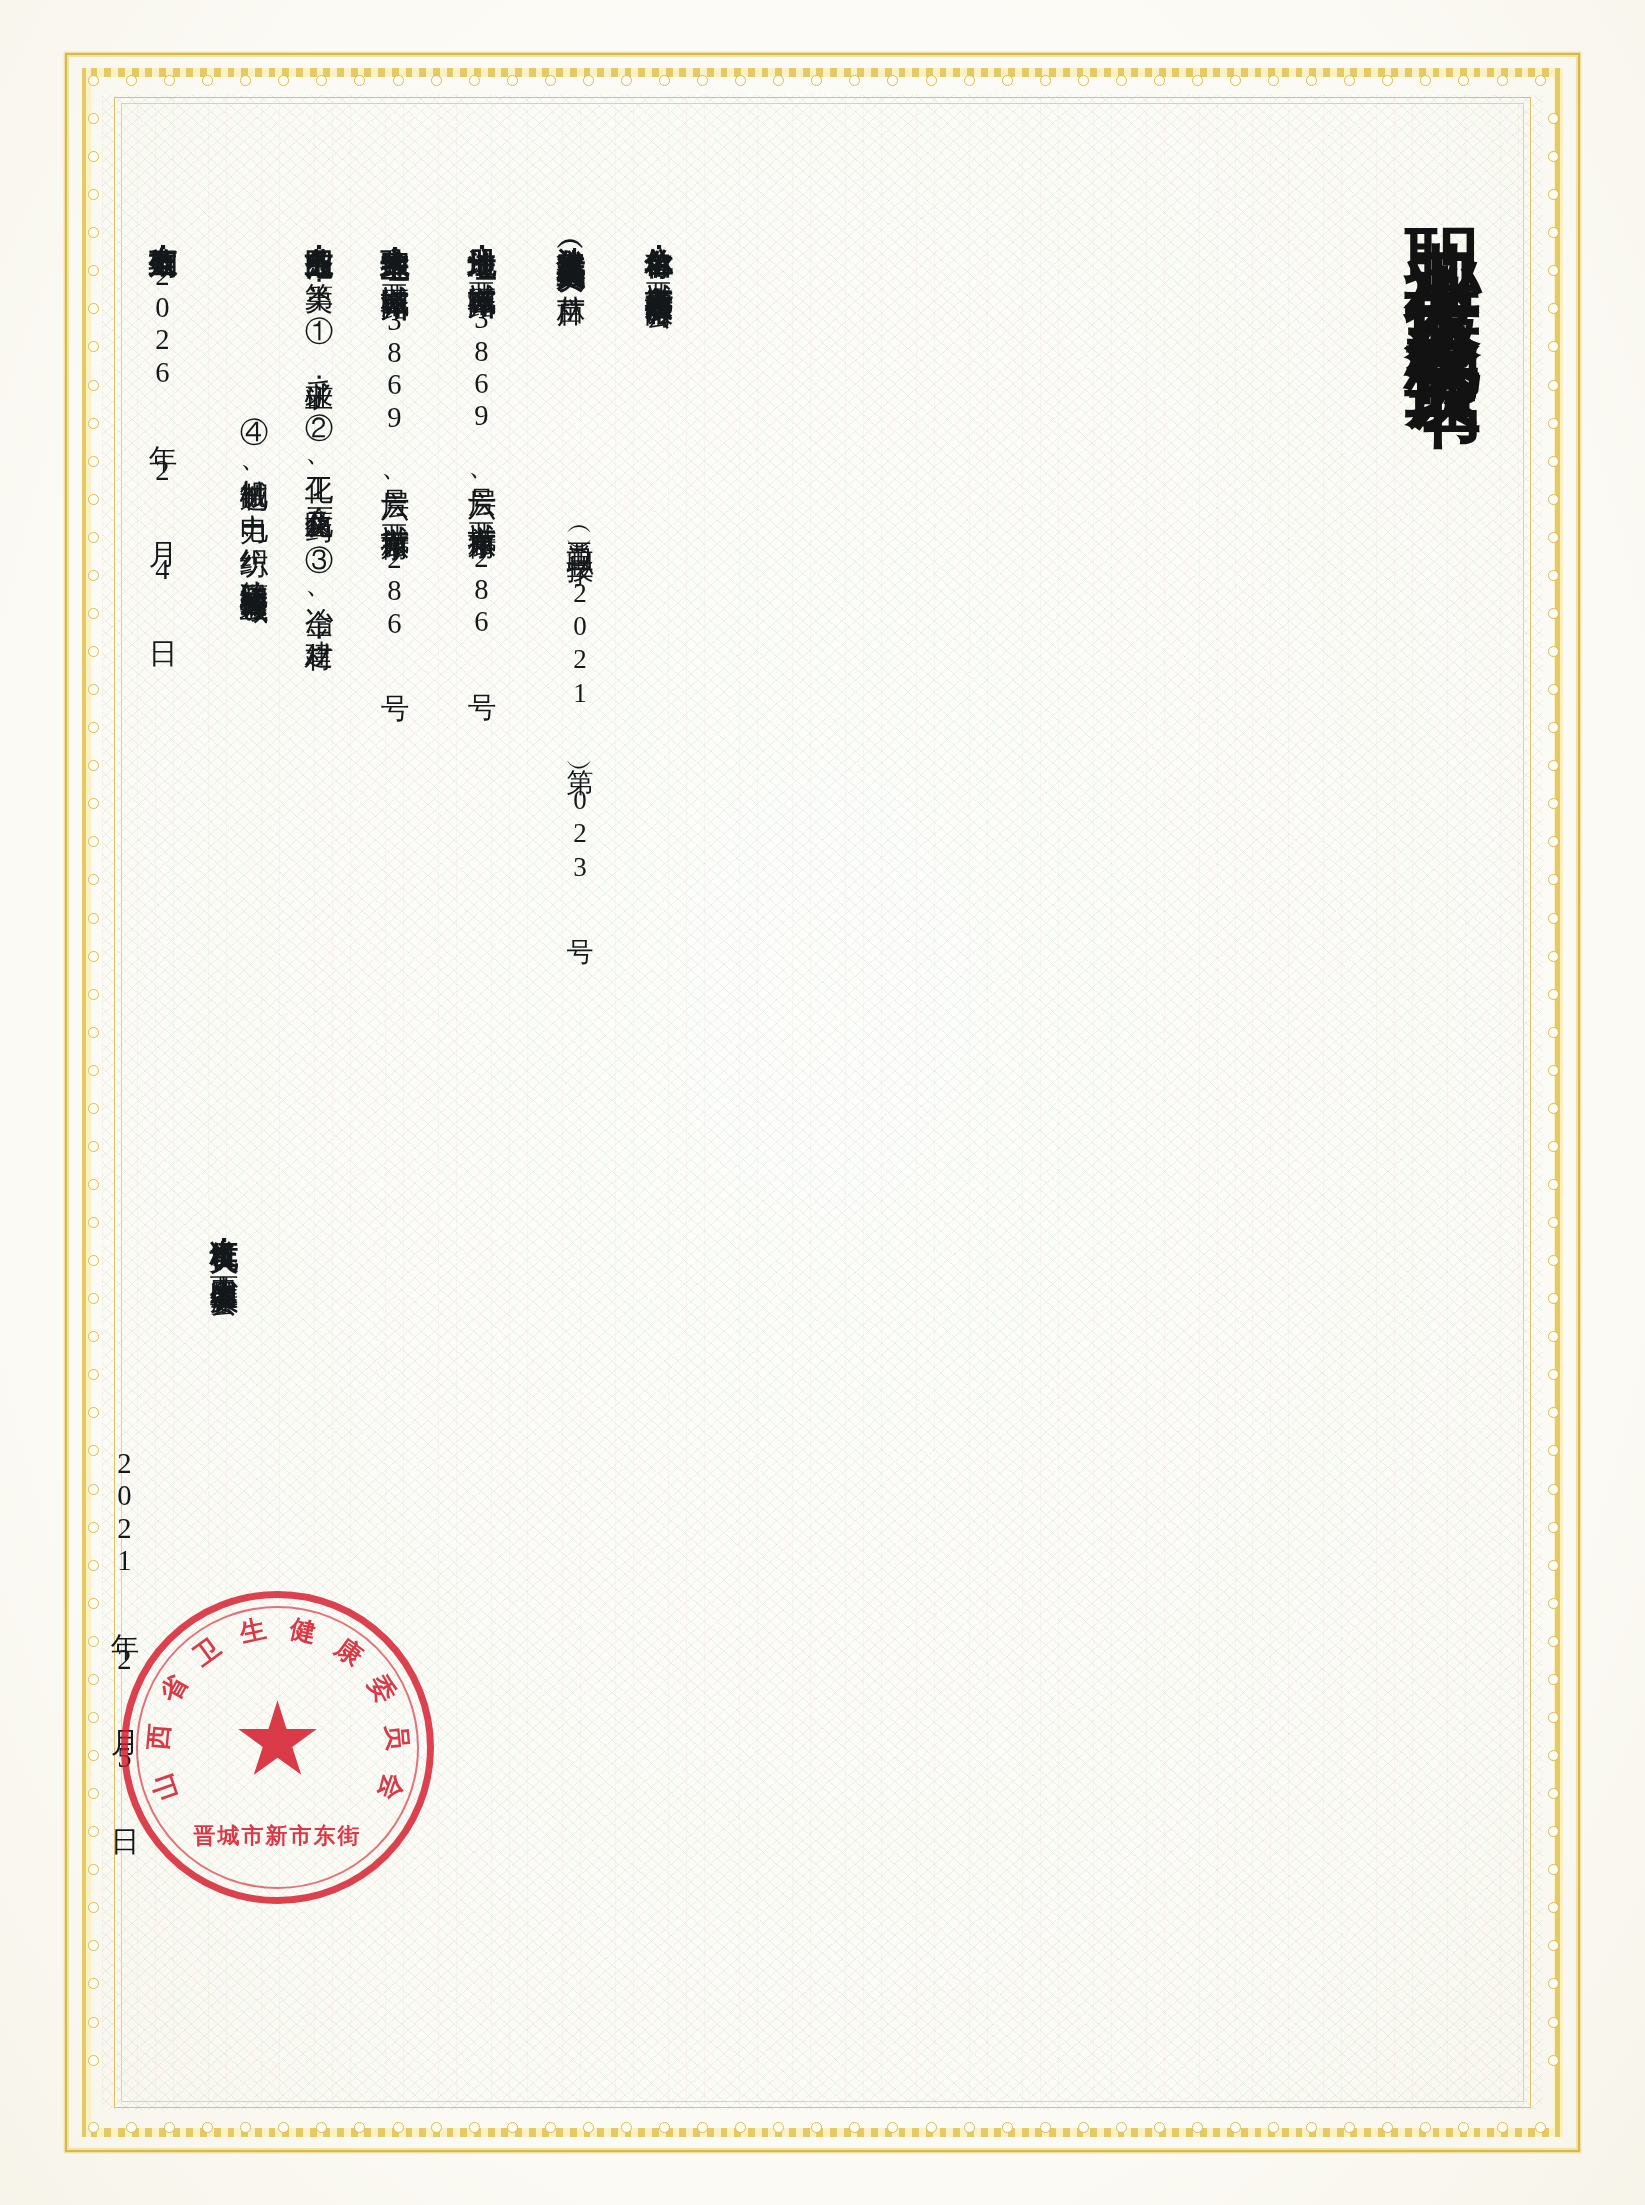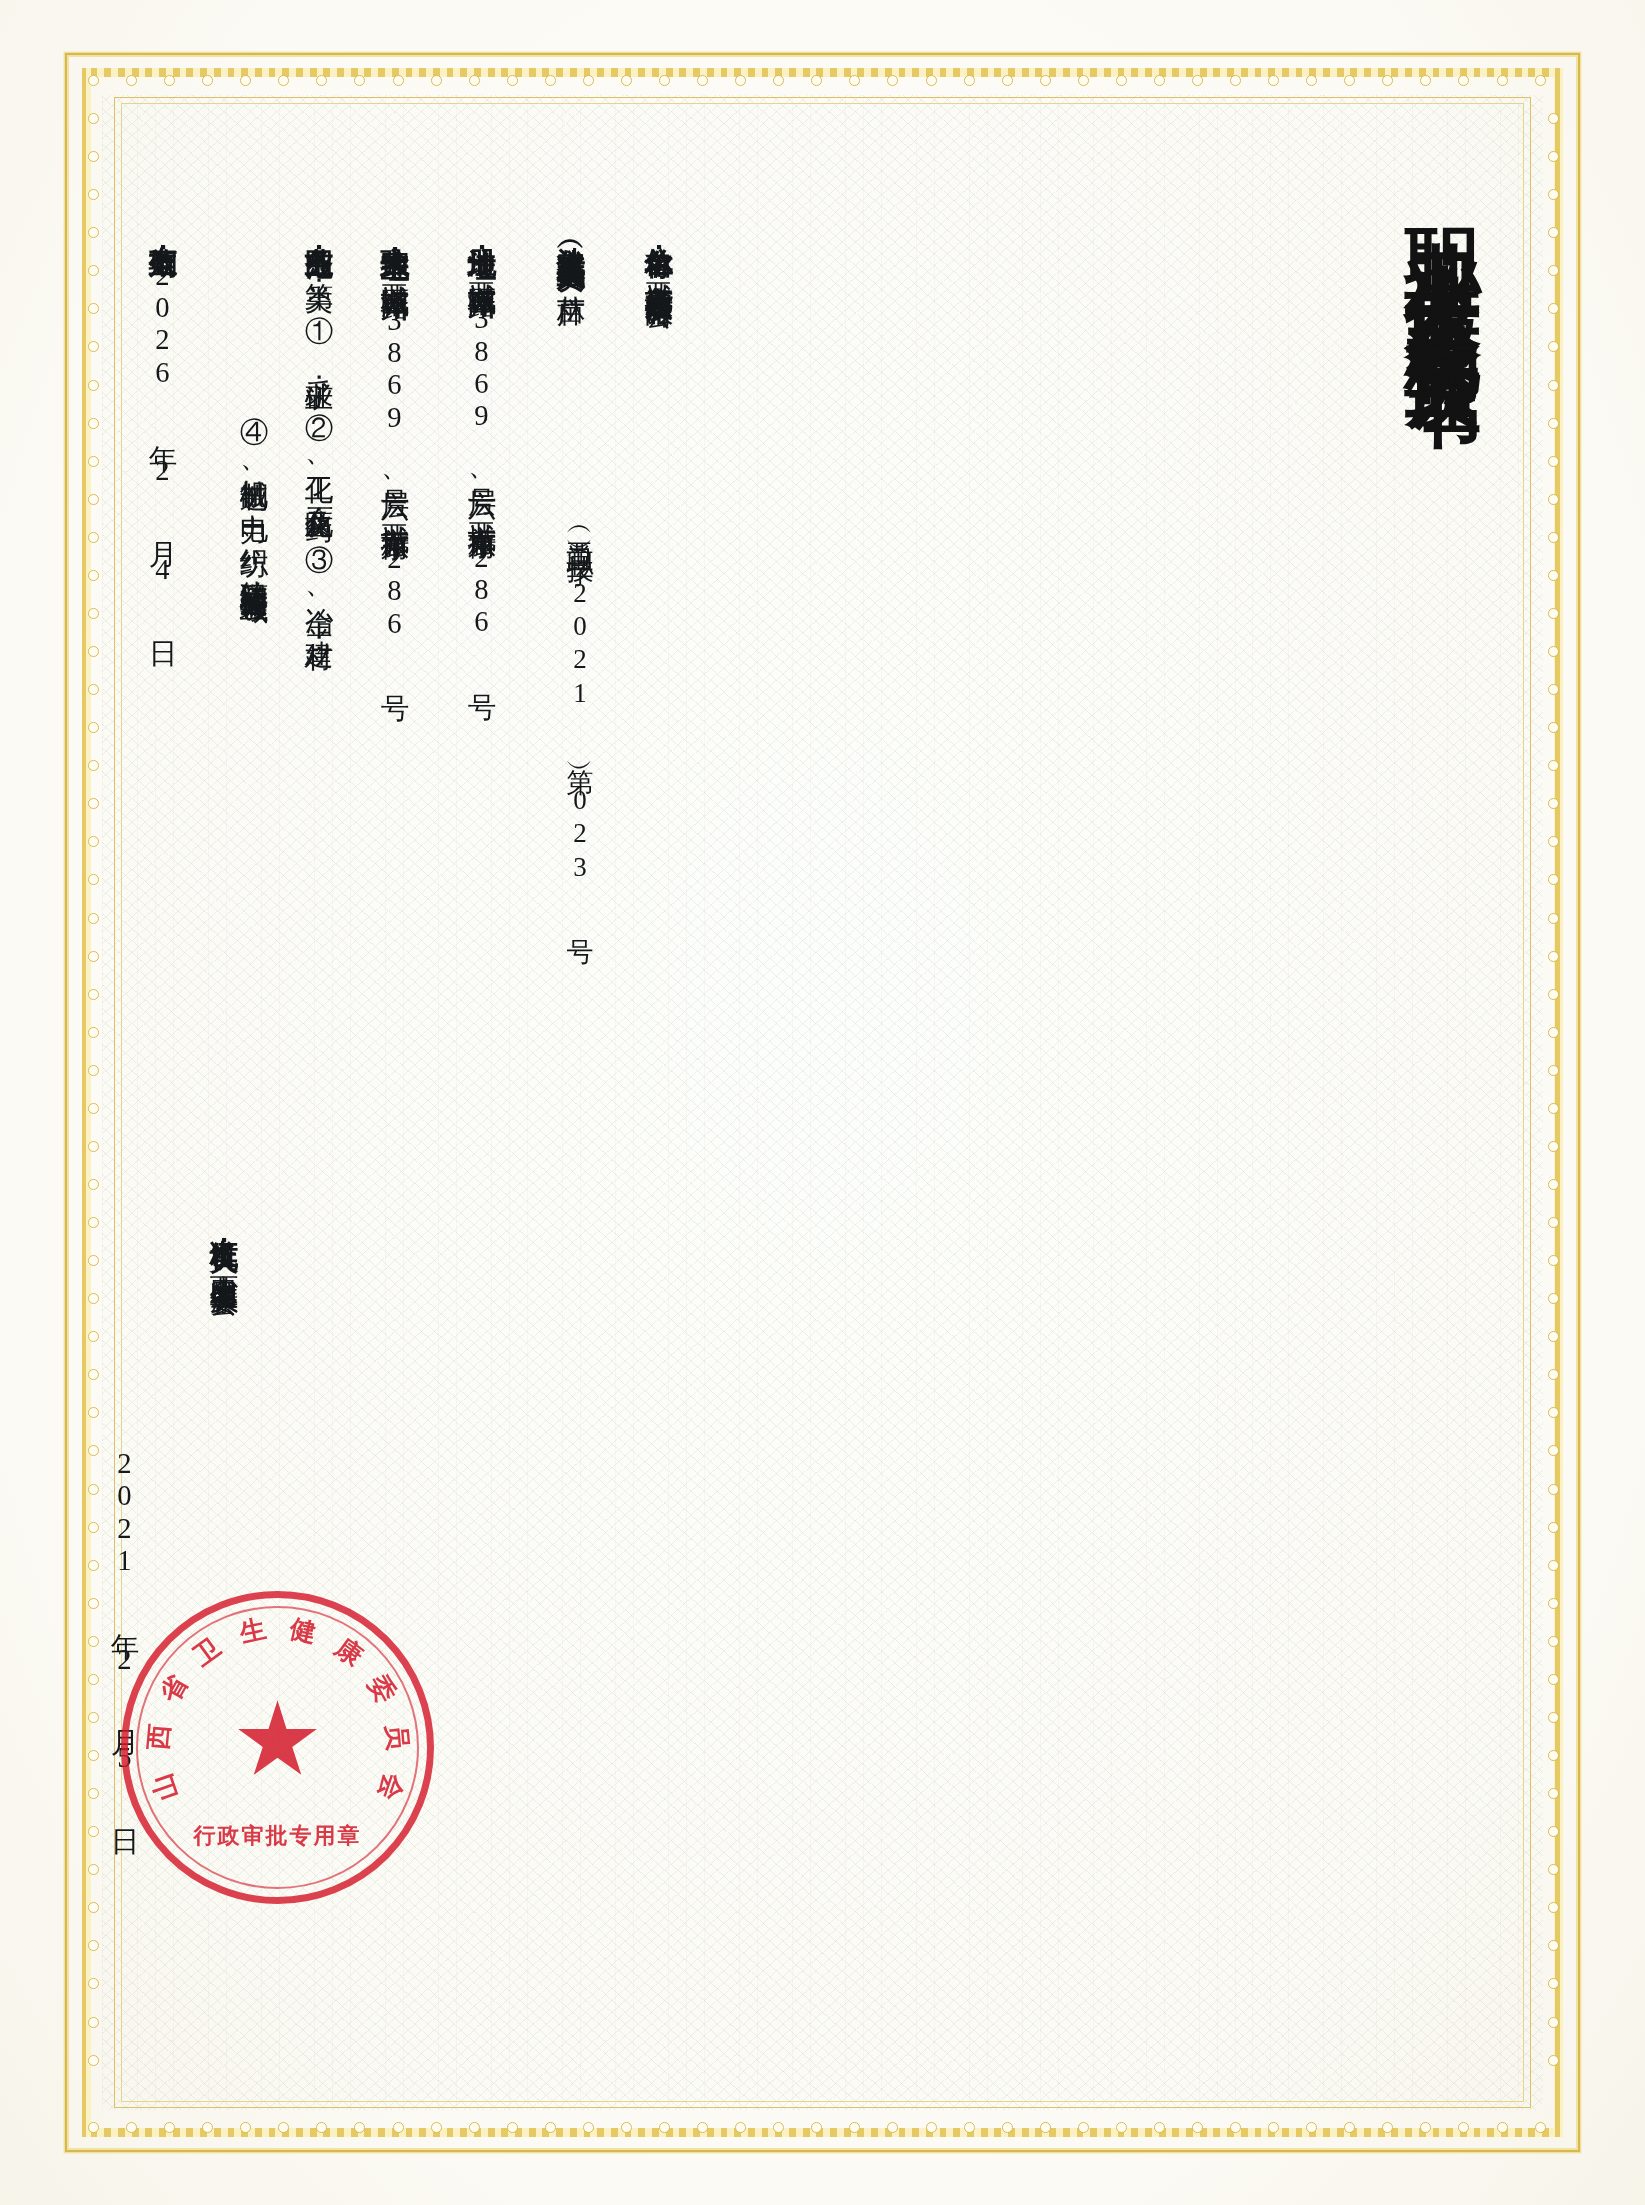--- a/index.html
+++ b/index.html
@@ -474,17 +474,17 @@
         <span style="transform: translate(-104px, -59px) rotate(-60.5556deg) translate(-50%, -50%);">省</span>
         <span style="transform: translate(-71px, -96px) rotate(-36.3333deg) translate(-50%, -50%);">卫</span>
         <span style="transform: translate(-25px, -117px) rotate(-12.1111deg) translate(-50%, -50%);">生</span>
         <span style="transform: translate(25px, -117px) rotate(12.1111deg) translate(-50%, -50%);">健</span>
         <span style="transform: translate(71px, -96px) rotate(36.3333deg) translate(-50%, -50%);">康</span>
         <span style="transform: translate(104px, -59px) rotate(60.5556deg) translate(-50%, -50%);">委</span>
         <span style="transform: translate(119px, -11px) rotate(84.7778deg) translate(-50%, -50%);">员</span>
         <span style="transform: translate(113px, 39px) rotate(109deg) translate(-50%, -50%);">会</span>
       </div>
     <div class="star"></div>
-    <div class="bottom-text">行政审批专用章</div>
+    <div class="bottom-text">晋城市新市东街</div>
   </div>
 
 </div>
 
 
 </body></html>

